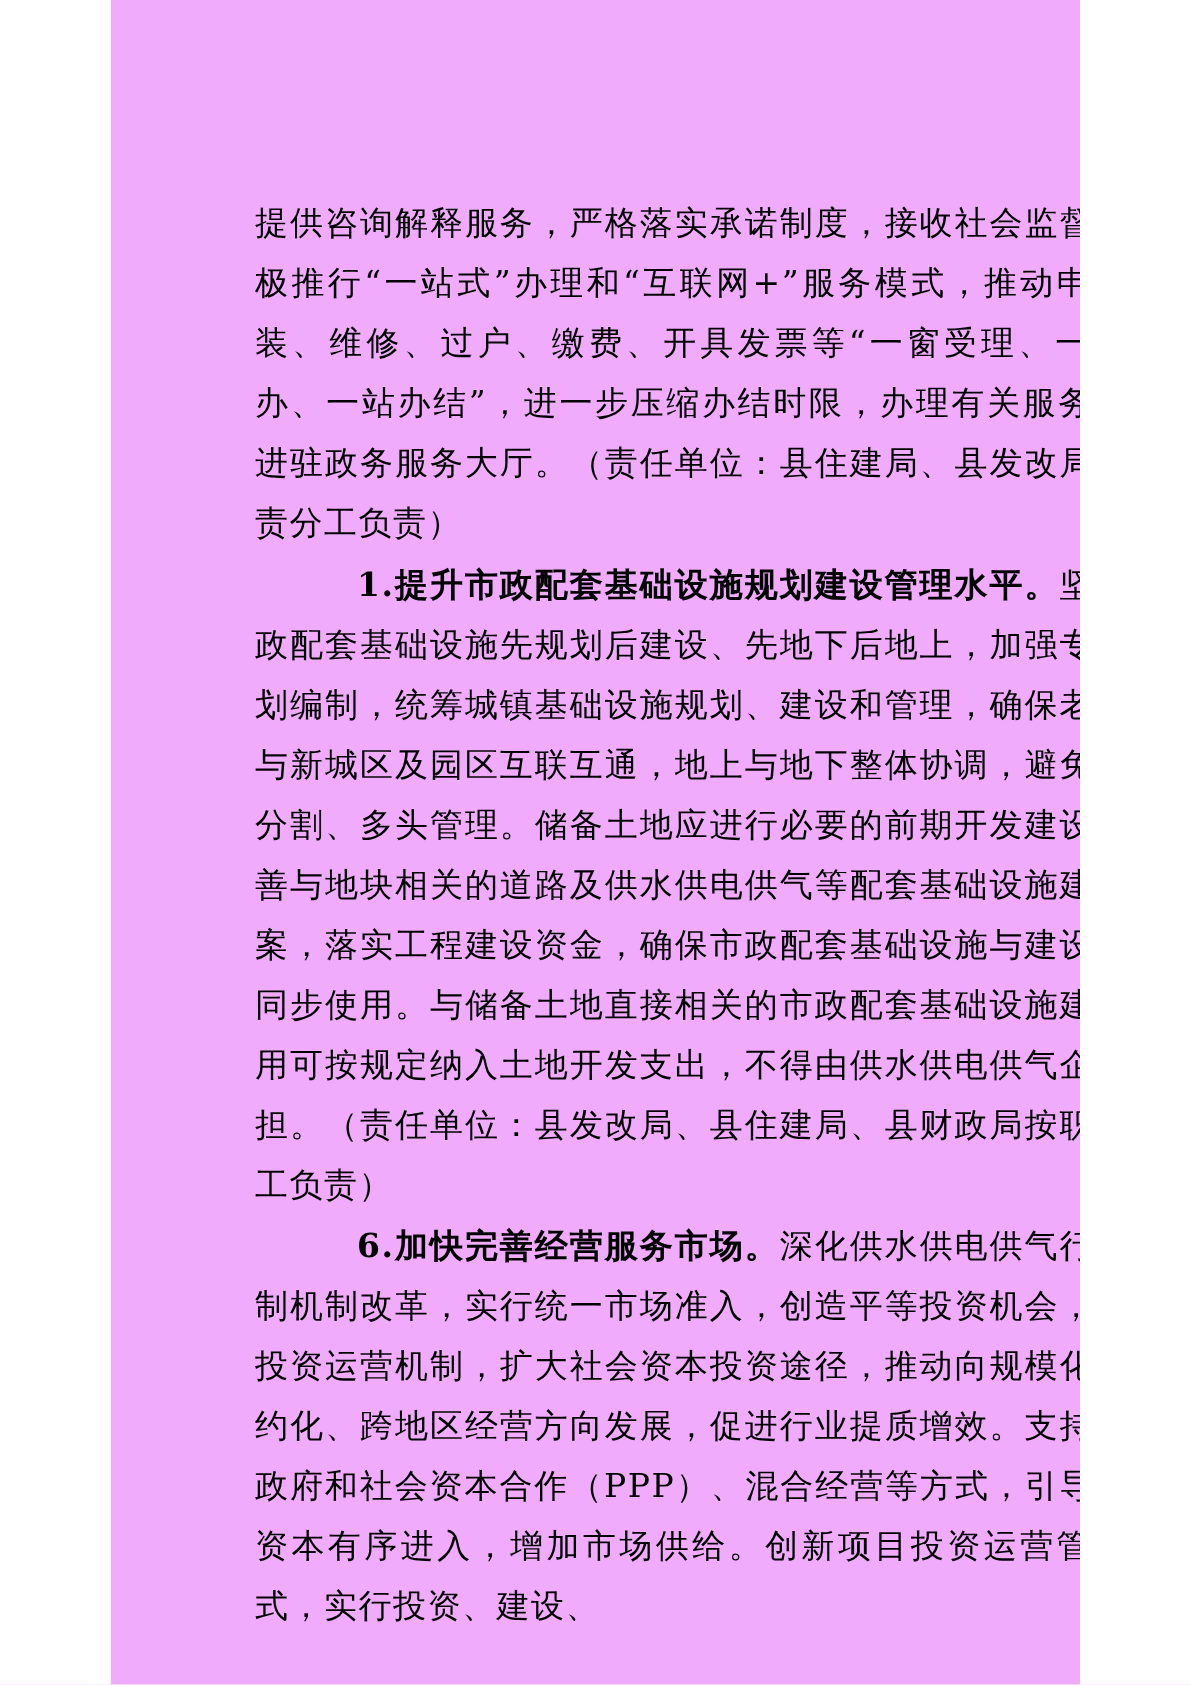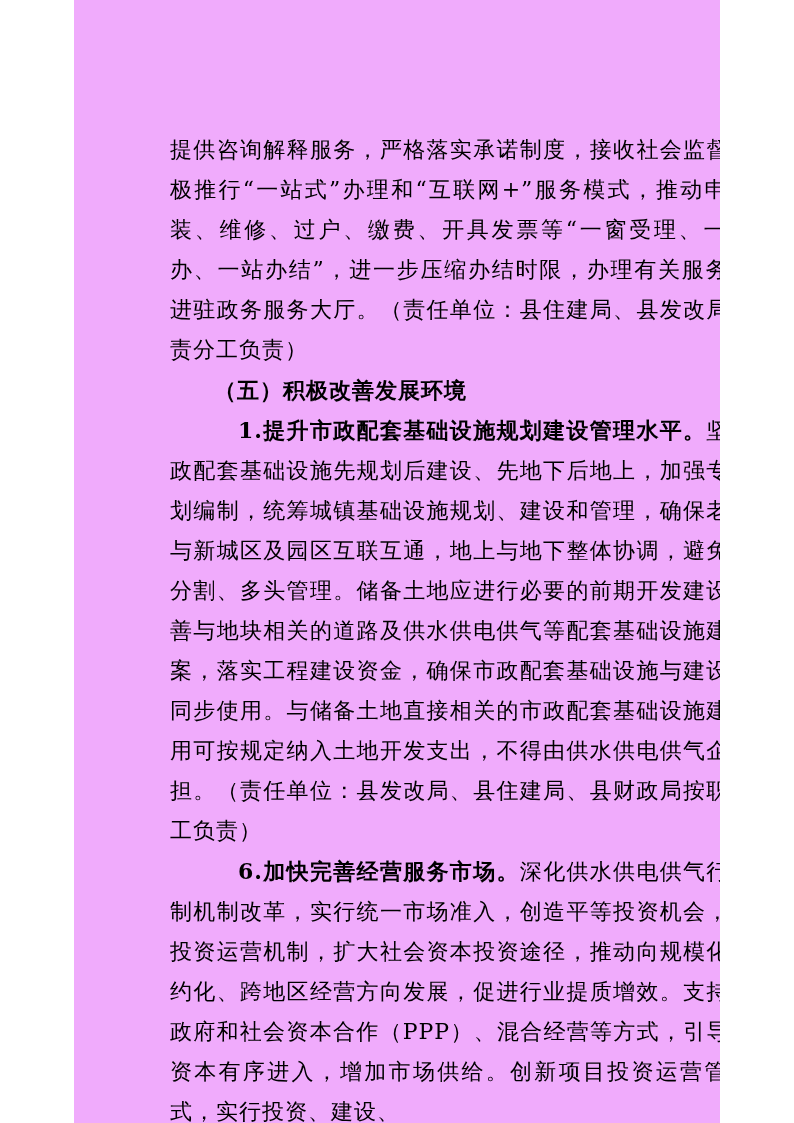--- a/index.html
+++ b/index.html
@@ -55,21 +55,20 @@
   }
 </style>
 </head>
 <body>
 
 <div class="page">
   <div class="content">
 
     <p class="para"><span>提供咨询解释服务，严格落实承诺制度，接收社会监督。积极推行“一站式”办理和“互联网+”服务模式，推动申请报装、维修、过户、缴费、开具发票等“一窗受理、一网通办、一站办结”，进一步压缩办结时限，办理有关服务事项进驻政务服务大厅。（责任单位：县住建局、县发改局按职责分工负责）</span></p>
 
-    <p class="para indent section-heading"><span>（五）积极改善发展环境</span></p>
 
     <p class="para indent"><span class="lead">1.提升市政配套基础设施规划建设管理水平。</span><span>坚持市政配套基础设施先规划后建设、先地下后地上，加强专项规划编制，统筹城镇基础设施规划、建设和管理，确保老城区与新城区及园区互联互通，地上与地下整体协调，避免条块分割、多头管理。储备土地应进行必要的前期开发建设，完善与地块相关的道路及供水供电供气等配套基础设施建设方案，落实工程建设资金，确保市政配套基础设施与建设项目同步使用。与储备土地直接相关的市政配套基础设施建设费用可按规定纳入土地开发支出，不得由供水供电供气企业负担。（责任单位：县发改局、县住建局、县财政局按职责分工负责）</span></p>
 
     <p class="para indent"><span class="lead">6.加快完善经营服务市场。</span><span>深化供水供电供气行业体制机制改革，实行统一市场准入，创造平等投资机会，创新投资运营机制，扩大社会资本投资途径，推动向规模化、集约化、跨地区经营方向发展，促进行业提质增效。支持通过政府和社会资本合作（PPP）、混合经营等方式，引导社会资本有序进入，增加市场供给。创新项目投资运营管理方式，实行投资、建设、</span></p>
 
   </div>
 
   <div class="page-number">10</div>
 </div>
 

